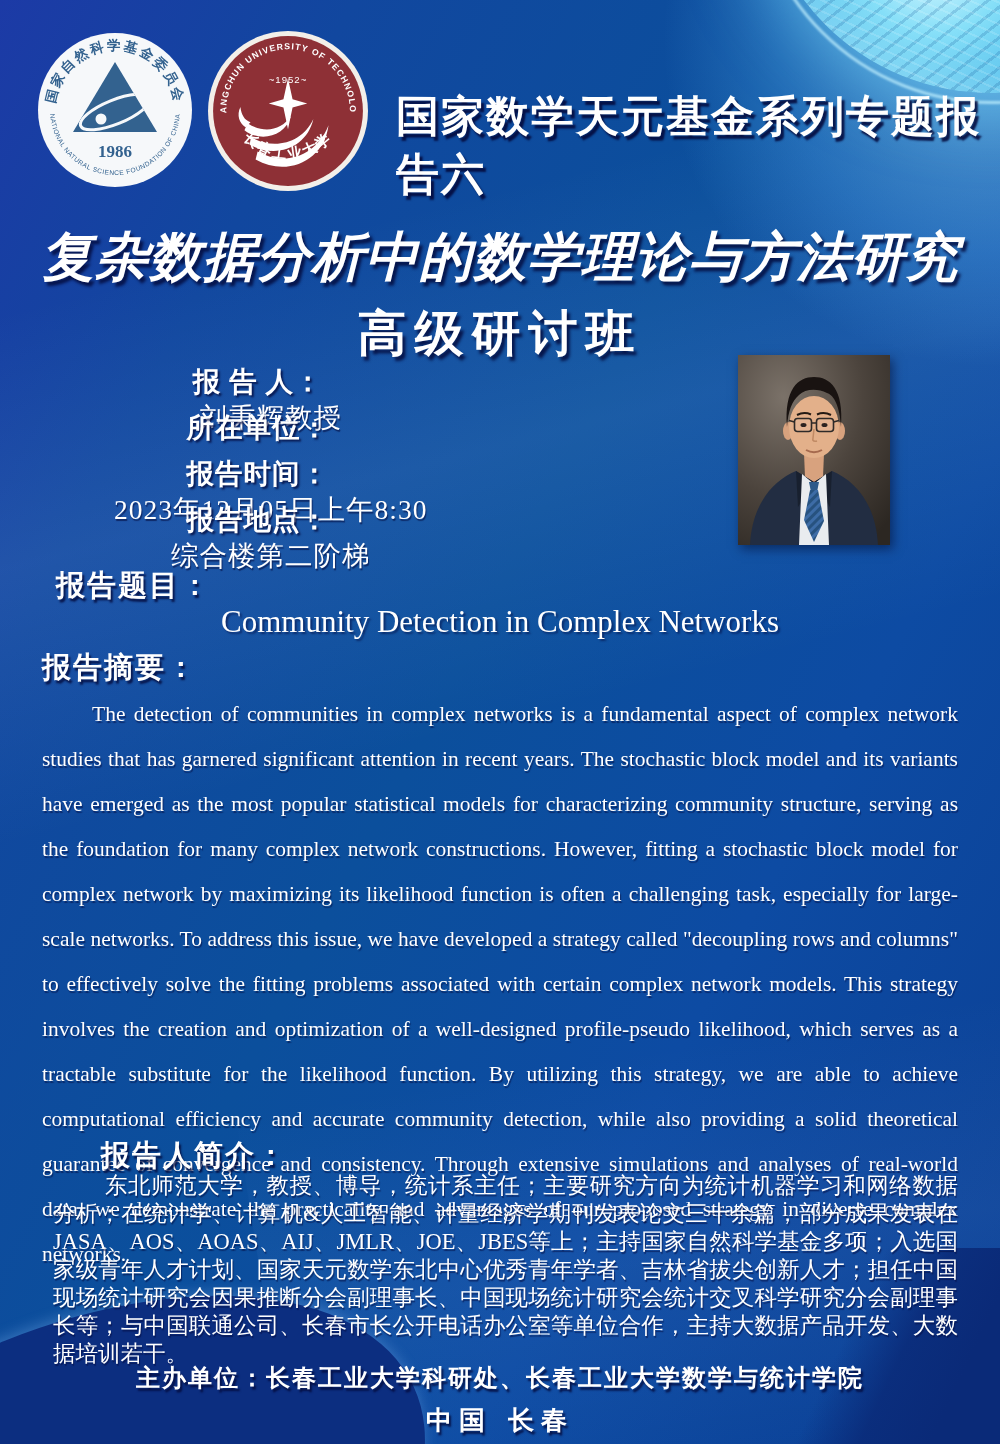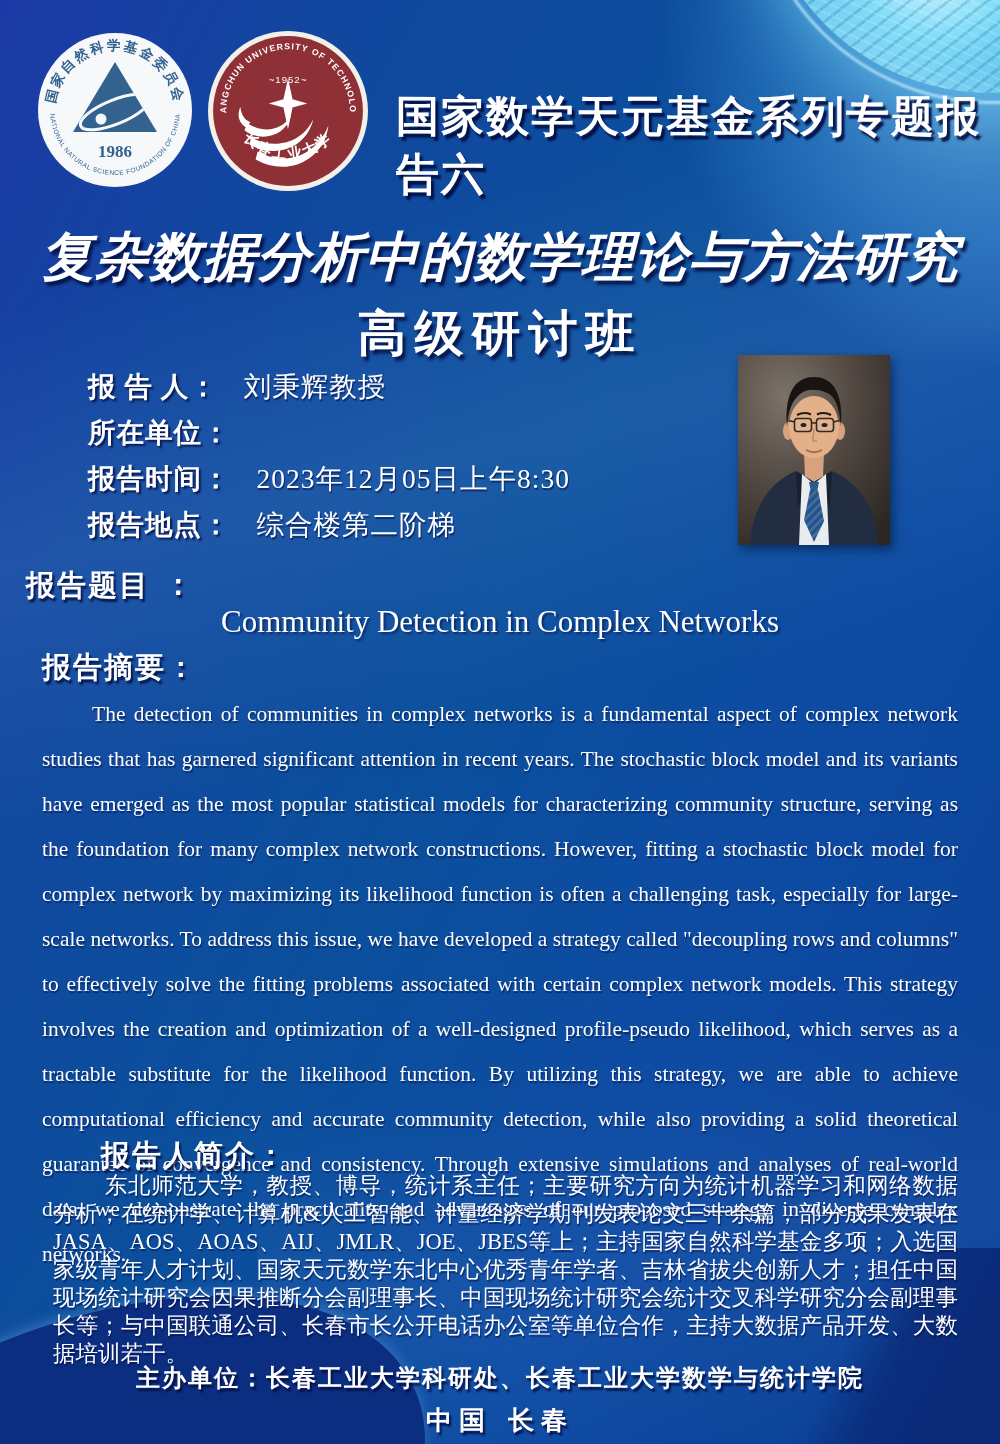--- a/index.html
+++ b/index.html
@@ -35,29 +35,29 @@
   .logo-nsfc{left:37px;top:32px;width:156px;height:156px;}
   .logo-ccut{left:207px;top:30px;width:162px;height:162px;}
   
   .series-title{position:absolute;left:390px;top:88px;font-size:43px;font-weight:bold;letter-spacing:2px;
     text-shadow:3px 4px 2px rgba(4,10,60,.9);margin-left:6px;}
   .main-title{position:absolute;left:0;top:222px;width:100%;text-align:center;font-weight:bold;
     font-family:"DejaVu Serif","Liberation Serif",serif;text-shadow:3px 4px 3px rgba(4,10,60,.85);}
   .main-title .l1{font-size:53px;letter-spacing:1px;font-style:italic;}
   .main-title .l2{font-size:49px;margin-top:7px;letter-spacing:8px;}
   .info{position:absolute;left:88px;top:364px;}
-  .info-row{display:flex;align-items:center;height:46px;font-size:27.5px;}
+  .info-row{display:flex;align-items:center;height:46px;font-size:27.5px;flex-direction:column;}
   .info-label{font-weight:bold;font-family:"Liberation Serif",serif;letter-spacing:1px;
     text-shadow:2px 2px 2px rgba(4,10,60,.8);white-space:pre;}
   .info-value{font-family:"Liberation Serif",serif;margin-left:26px;letter-spacing:1px;
     text-shadow:1px 2px 1px rgba(4,10,60,.6);}
   .photo{position:absolute;left:738px;top:355px;width:152px;height:190px;box-shadow:3px 4px 10px rgba(0,5,35,.5);}
   .sec-heading{position:absolute;font-size:29px;font-weight:bold;letter-spacing:2px;
     text-shadow:2px 3px 2px rgba(4,10,60,.85);}
-  .topic-heading{left:26px;top:566px;font-family:Liberation Mono, monospace;}
+  .topic-heading{left:56px;top:566px;}
   .topic-title{position:absolute;left:0;top:604px;width:100%;text-align:center;
     font-family:"Liberation Serif",serif;font-size:31px;text-shadow:2px 2px 2px rgba(4,10,60,.55);}
   .abstract-heading{left:42px;top:648px;}
   .abstract-text{position:absolute;left:42px;top:692px;width:916px;
     font-family:"Liberation Serif",serif;font-size:21.5px;line-height:45px;
     text-align:justify;text-indent:50px;text-shadow:1px 2px 1px rgba(4,10,60,.55);}
   .bio-heading{left:53px;top:1136px;margin-left:48px;}
   .bio-text{position:absolute;left:53px;top:1172px;width:905px;
     font-family:"Liberation Serif",serif;font-size:22.5px;line-height:28px;
     text-align:justify;text-indent:52px;text-shadow:1px 2px 1px rgba(4,10,60,.55);}

